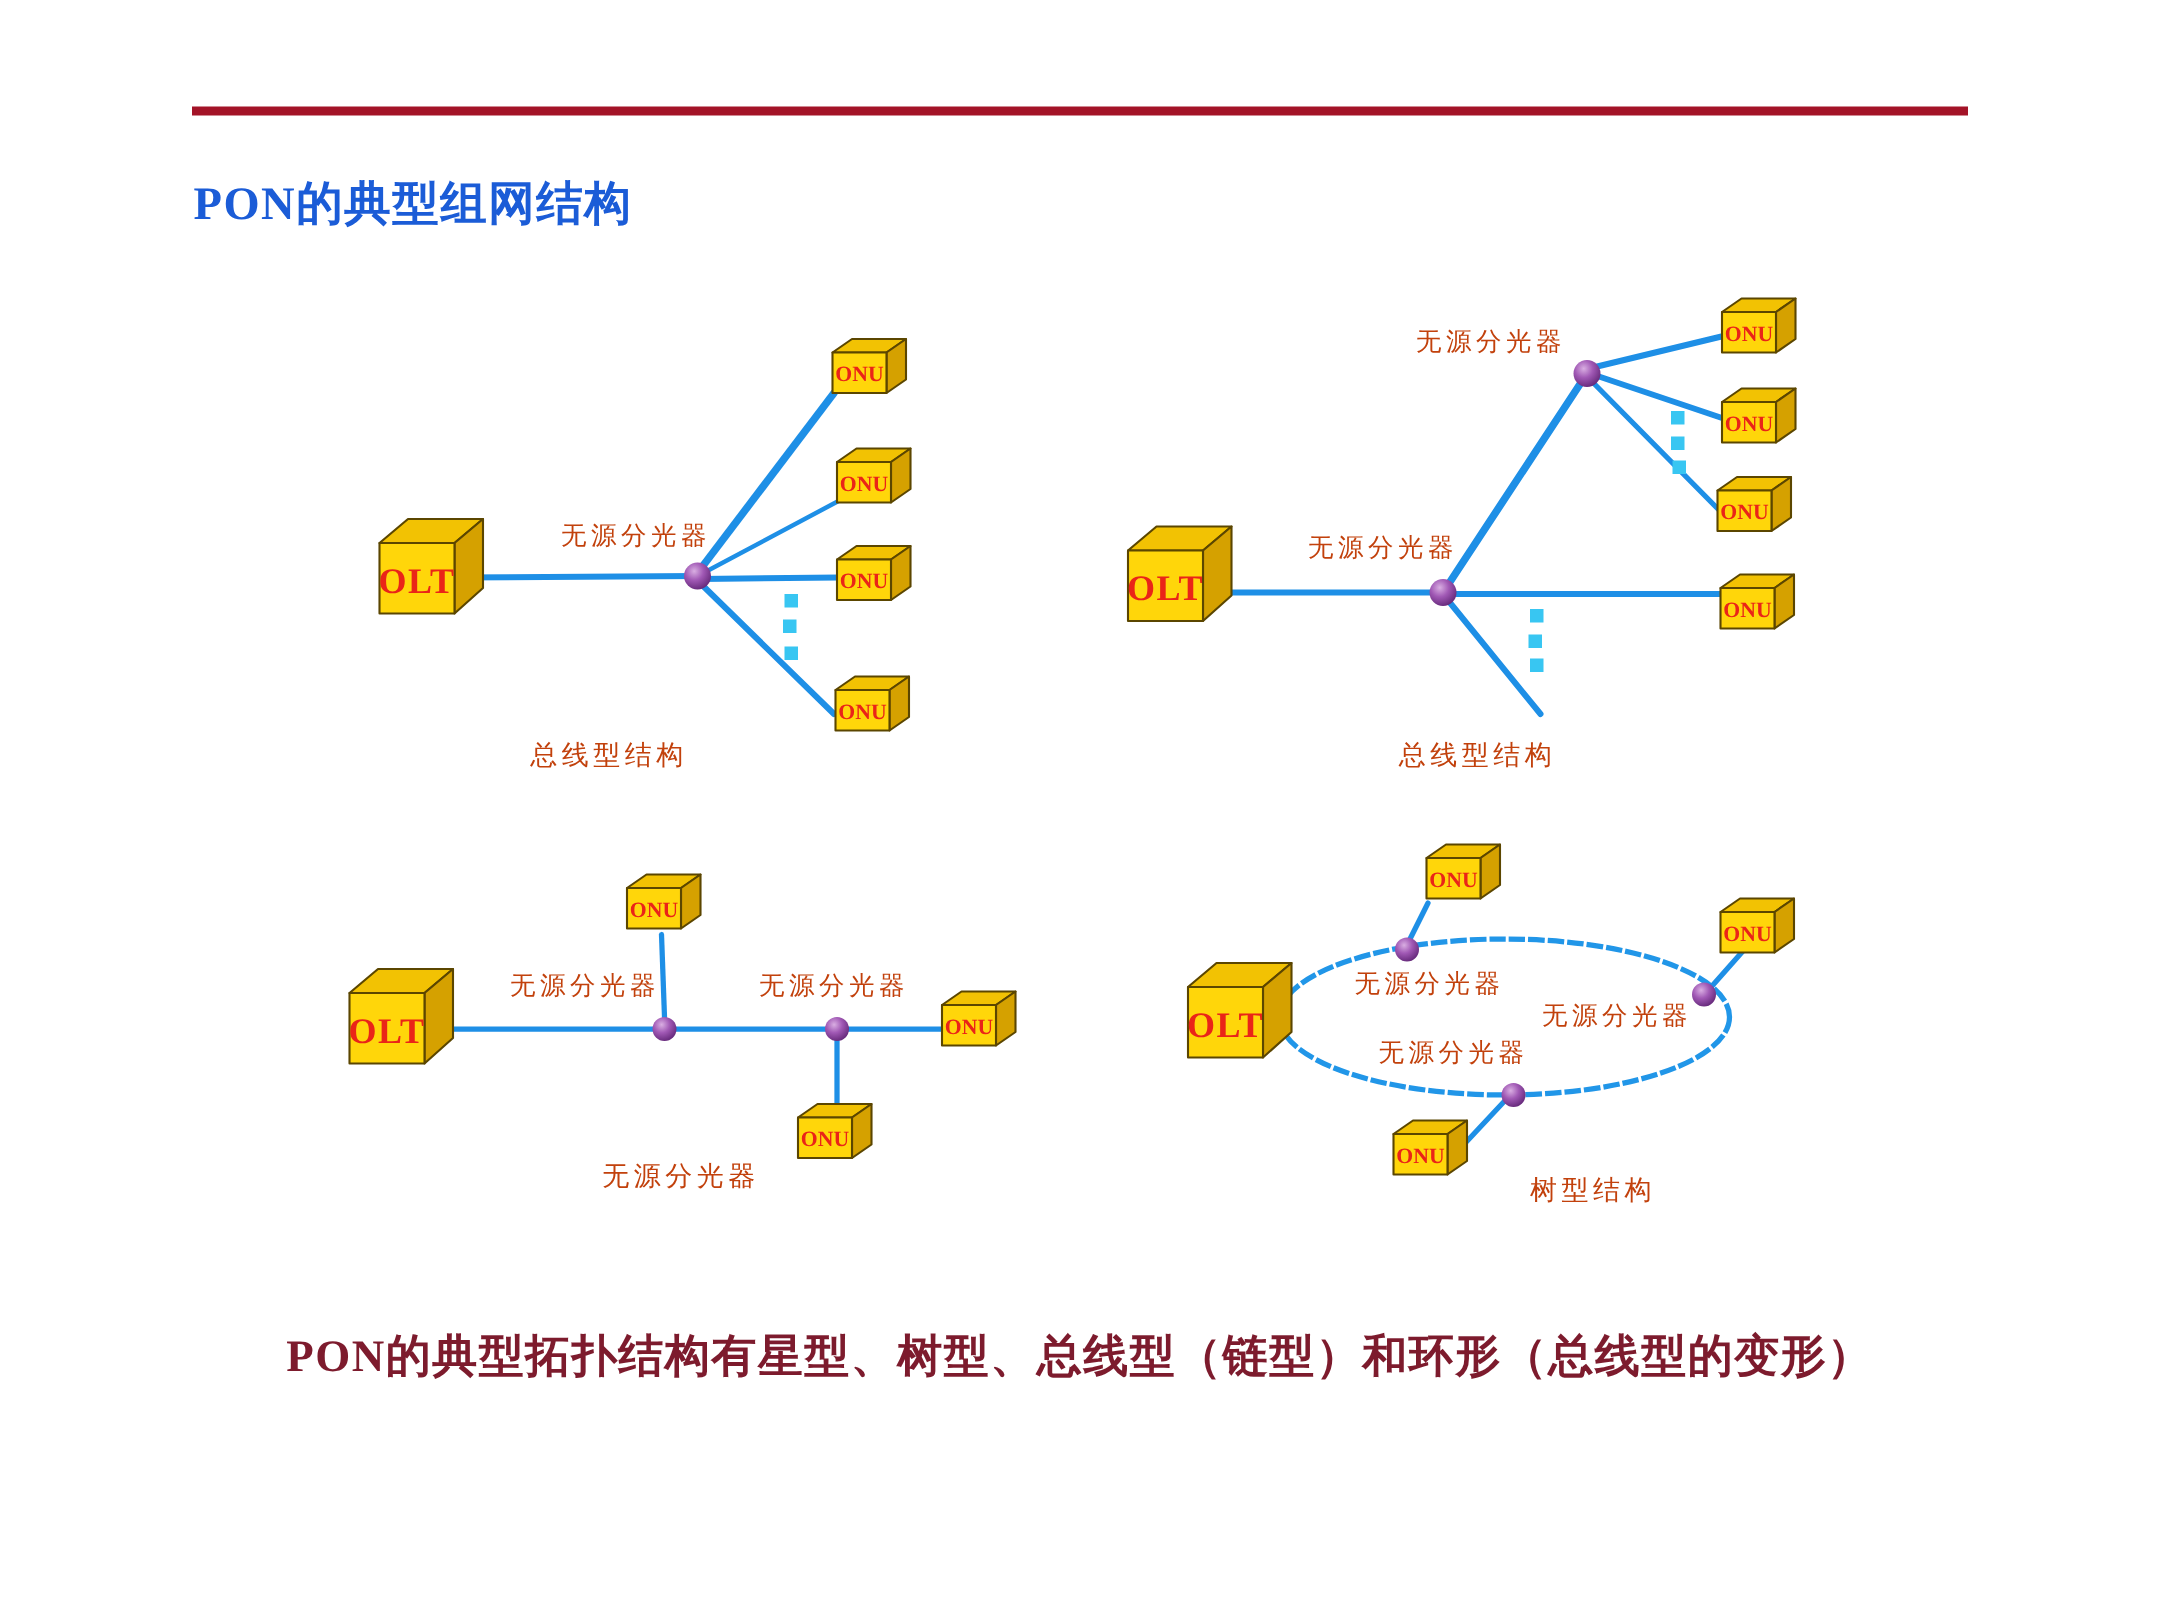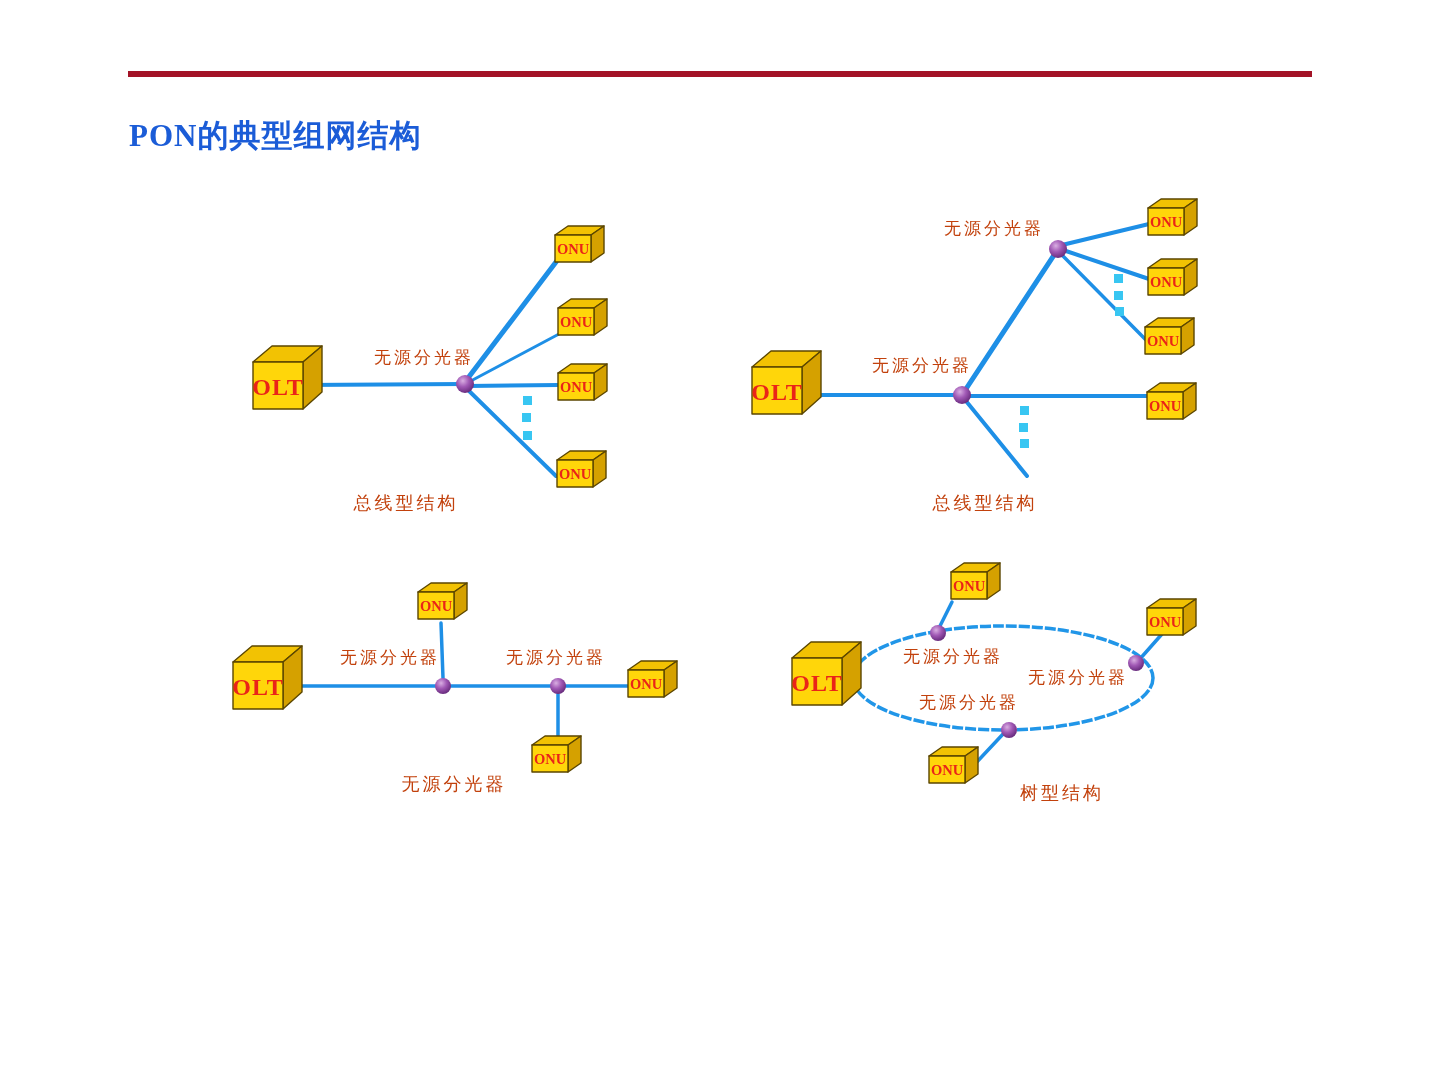--- a/index.html
+++ b/index.html
@@ -211,14 +211,15 @@
     <polygon class="ft" points="1,10 14,1 50,1 37,10"></polygon>
     <polygon class="fr" points="37,10 50,1 50,28 37,37"></polygon>
     <rect class="ff" x="1" y="10" width="36" height="27"></rect>
     <text class="bt onu-t" x="19" y="29">ONU</text>
   </svg>
   <div class="lbl splitter-lbl" style="left:953px;top:656px">无源分光器</div>
   <div class="lbl splitter-lbl" style="left:1078px;top:677px">无源分光器</div>
   <div class="lbl splitter-lbl" style="left:969px;top:702px">无源分光器</div>
   <div class="lbl name-lbl" style="left:1062px;top:793px">树型结构</div>
 
+  <div class="caption">PON的典型拓扑结构有星型、树型、总线型（链型）和环形（总线型的变形）</div>
 
 </div>
 
 </body></html>

